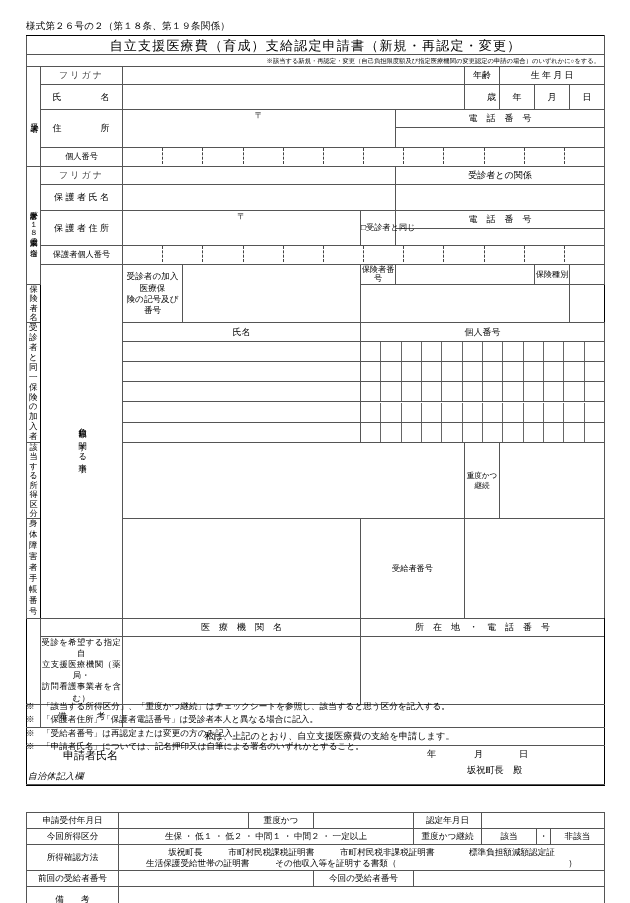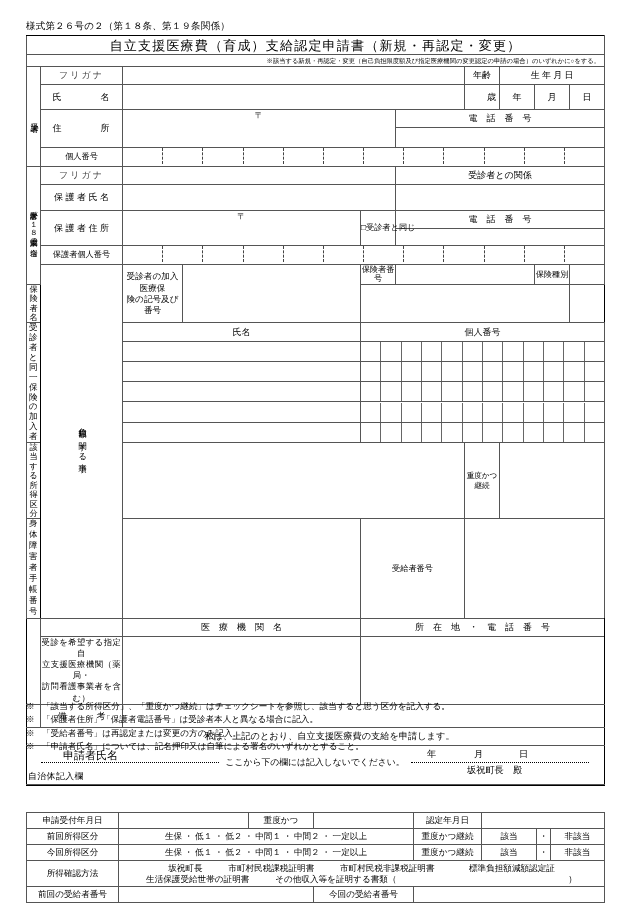--- a/index.html
+++ b/index.html
@@ -109,21 +109,21 @@
   .cutline{
     position:absolute;left:26px;top:757px;width:578px;
     font-size:8.8px;text-align:center;white-space:nowrap;
   }
   .cutline .dots{
     display:inline-block;vertical-align:middle;width:178px;
     border-top:1px dotted #000;margin:0 6px;
   }
 
   .muniLabel{
-    position:absolute;left:28px;top:771px;font-size:8.8px;letter-spacing:.5px;
+    position:absolute;left:28px;top:771px;font-size:8.8px;letter-spacing:.5px;font-style:italic;
   }
 
   
   .muniwrap{position:absolute;left:26px;top:812px;width:578px;}
   table.muni{border-collapse:collapse;width:100%;table-layout:fixed;}
   table.muni td{
     border:0.7px solid #555;font-size:8.6px;height:15px;
     text-align:center;padding:0;line-height:1.25;
   }
   .muni .bigrow{height:26px;padding-left:23px;}
@@ -468,23 +468,20 @@
       </table>
   </div>
 
   <div class="notes">
     <div><span class="mk">※</span><span>「該当する所得区分」、「重度かつ継続」はチェックシートを参照し、該当すると思う区分を記入する。</span></div>
     <div><span class="mk">※</span><span>「保護者住所」「保護者電話番号」は受診者本人と異なる場合に記入。</span></div>
     <div><span class="mk">※</span><span>「受給者番号」は再認定または変更の方のみ記入。</span></div>
     <div><span class="mk">※</span><span>「申請者氏名」については、記名押印又は自筆による署名のいずれかとすること。</span></div>
   </div>
 
-  <div class="cutline">
-    <span class="dots"></span><span>ここから下の欄には記入しないでください。</span><span class="dots"></span>
-  </div>
 
   <div class="muniLabel">自治体記入欄</div>
 
   <div class="muniwrap">
   <table class="muni outer">
     <colgroup>
       <col style="width:92px">
       <col style="width:130px">
       <col style="width:65px">
       <col style="width:100px">
@@ -496,28 +493,20 @@
     <tbody>
           <tr>
       <td>申請受付年月日</td>
       <td></td>
       <td>重度かつ</td>
       <td></td>
       <td>認定年月日</td>
       <td colspan="3"></td>
     </tr>
     <tr>
-      <td>前回所得区分</td>
-      <td colspan="3" class="opts">生保 ・ 低１ ・ 低２ ・ 中間１ ・ 中間２ ・ 一定以上</td>
-      <td>重度かつ継続</td>
-      <td>該当</td>
-      <td>・</td>
-      <td>非該当</td>
-    </tr>
-    <tr>
       <td>今回所得区分</td>
       <td colspan="3" class="opts">生保 ・ 低１ ・ 低２ ・ 中間１ ・ 中間２ ・ 一定以上</td>
       <td>重度かつ継続</td>
       <td>該当</td>
       <td>・</td>
       <td>非該当</td>
     </tr>
     <tr class="bigrow">
       <td>所得確認方法</td>
       <td colspan="7" class="optsleft">

